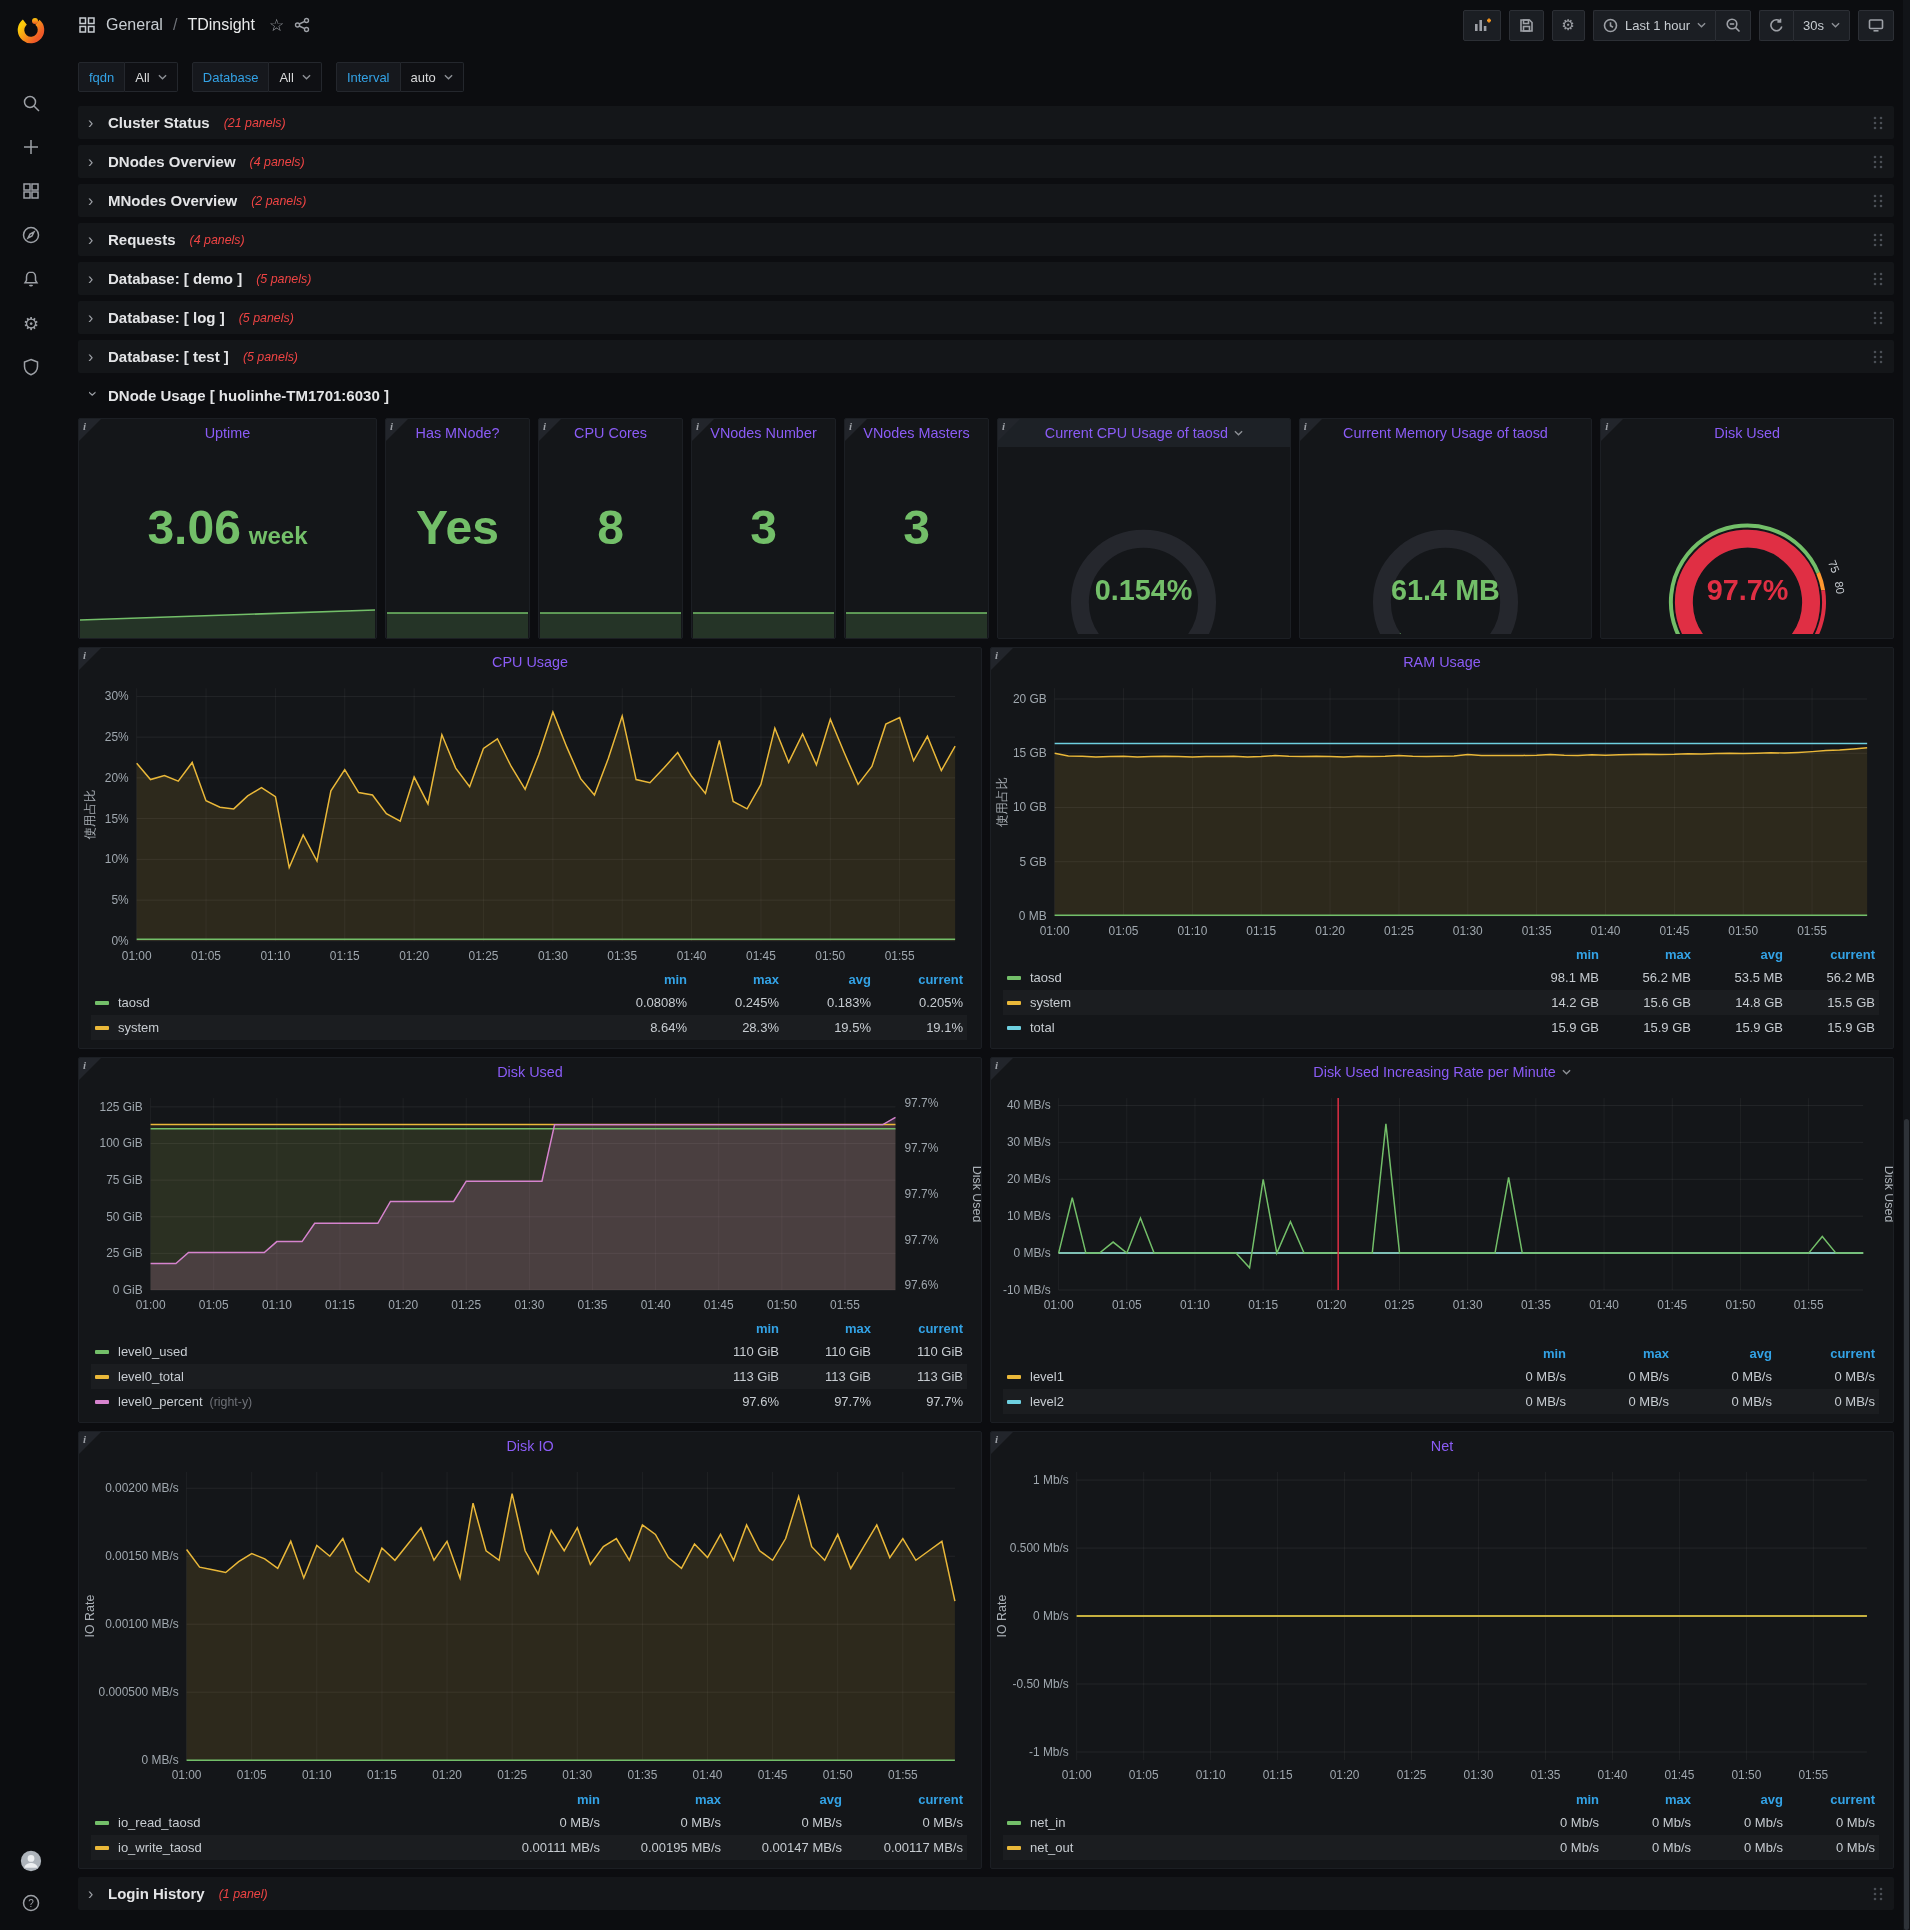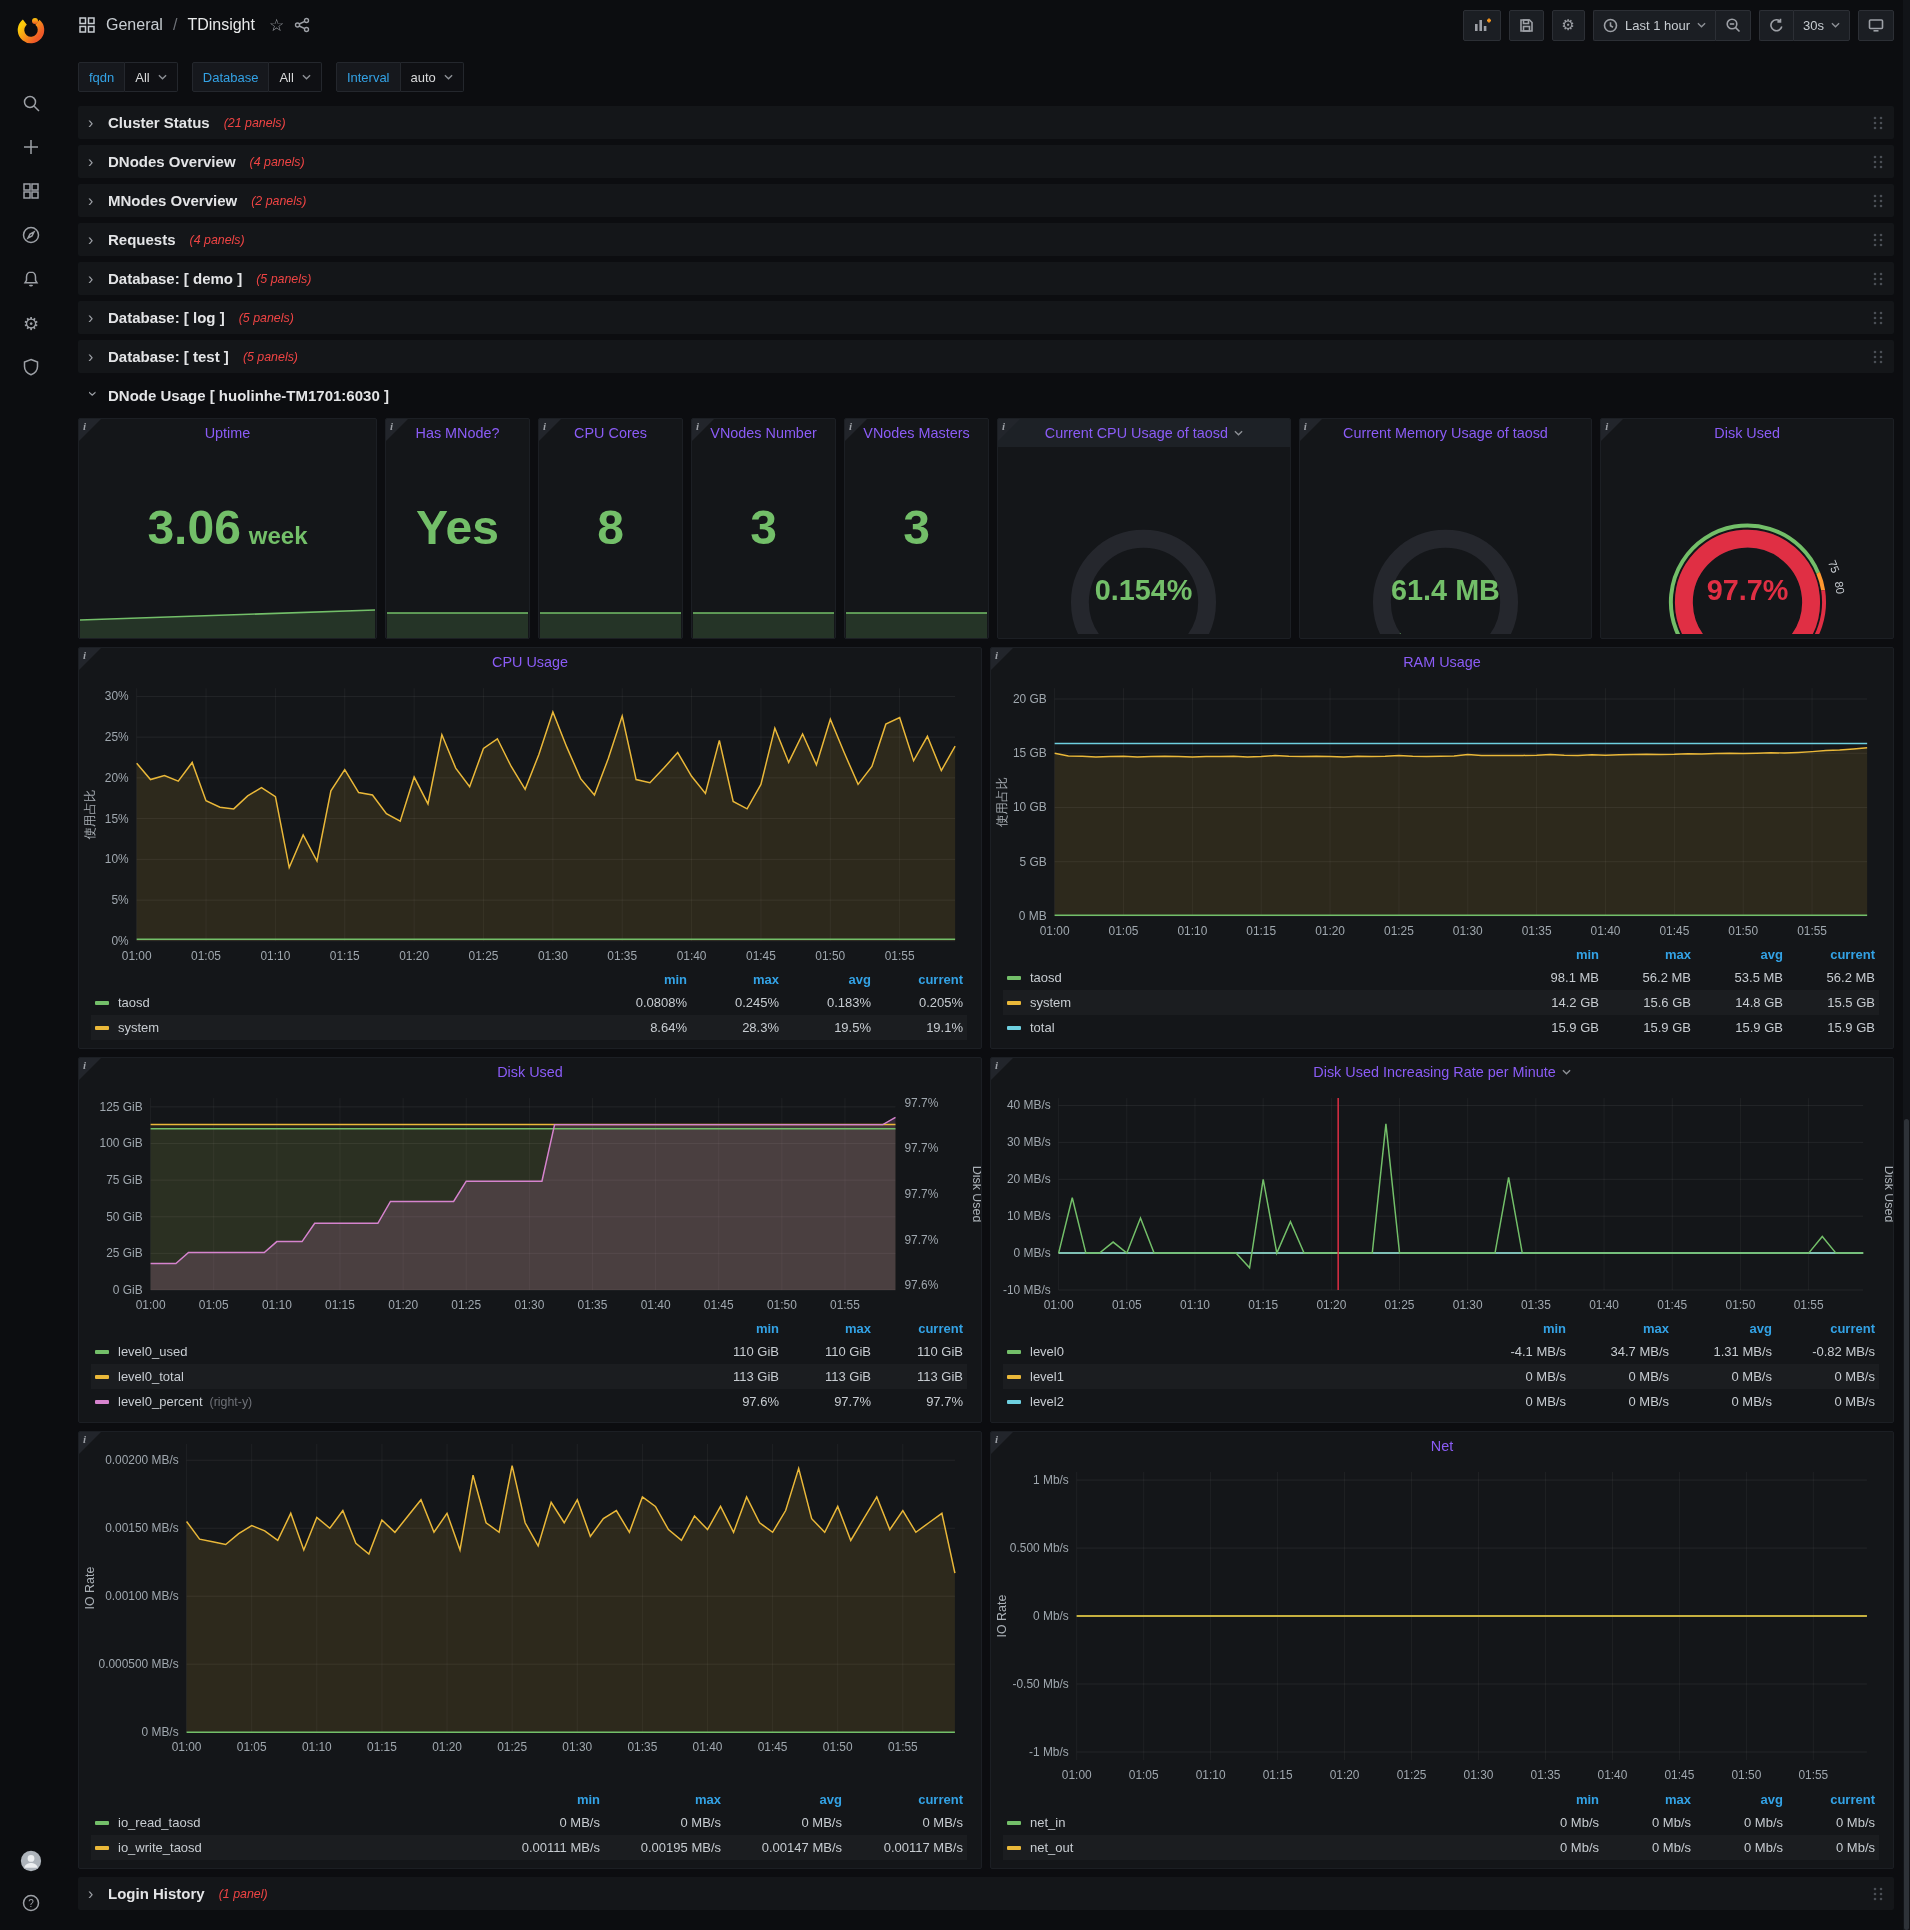--- a/index.html
+++ b/index.html
@@ -854,30 +854,20 @@
           <div class="lrow lhead">
             <span class="lname"></span>
             <span class="lcols">
               <span class="lcol" style="width: 103px;">min</span>
               <span class="lcol" style="width: 103px;">max</span>
               <span class="lcol" style="width: 103px;">avg</span>
               <span class="lcol" style="width: 103px;">current</span>
             </span>
           </div>
           <div class="lrow">
-            <span class="sw" style="background: rgb(115, 191, 105);"></span>
-            <span class="lname">level0</span>
-            <span class="lcols">
-              <span class="lcol" style="width: 103px;">-4.1 MB/s</span>
-              <span class="lcol" style="width: 103px;">34.7 MB/s</span>
-              <span class="lcol" style="width: 103px;">1.31 MB/s</span>
-              <span class="lcol" style="width: 103px;">-0.82 MB/s</span>
-            </span>
-          </div>
-          <div class="lrow">
             <span class="sw" style="background: rgb(234, 184, 57);"></span>
             <span class="lname">level1</span>
             <span class="lcols">
               <span class="lcol" style="width: 103px;">0 MB/s</span>
               <span class="lcol" style="width: 103px;">0 MB/s</span>
               <span class="lcol" style="width: 103px;">0 MB/s</span>
               <span class="lcol" style="width: 103px;">0 MB/s</span>
             </span>
           </div>
           <div class="lrow">
@@ -890,20 +880,23 @@
               <span class="lcol" style="width: 103px;">0 MB/s</span>
             </span>
           </div>
         </div>
       </div>
     </div>
   <div class="cgrid r3" id="row-charts-3">
       <div class="panel">
         <div class="icorner">
           <i>i</i>
+        </div>
+        <div class="ptitle">
+          <span>Disk IO</span>
         </div>
         <div class="plot">
           <svg width="902" height="328" viewBox="0 0 907 330">
             <line x1="108" x2="108" y1="12" y2="302" stroke="rgba(255,255,255,0.05)"></line>
             <text class="tick" x="108" y="321" text-anchor="middle">01:00</text>
             <line x1="173.50847457627117" x2="173.50847457627117" y1="12" y2="302" stroke="rgba(255,255,255,0.05)"></line>
             <text class="tick" x="173.50847457627117" y="321" text-anchor="middle">01:05</text>
             <line x1="239.01694915254237" x2="239.01694915254237" y1="12" y2="302" stroke="rgba(255,255,255,0.05)"></line>
             <text class="tick" x="239.01694915254237" y="321" text-anchor="middle">01:10</text>
             <line x1="304.52542372881356" x2="304.52542372881356" y1="12" y2="302" stroke="rgba(255,255,255,0.05)"></line>

